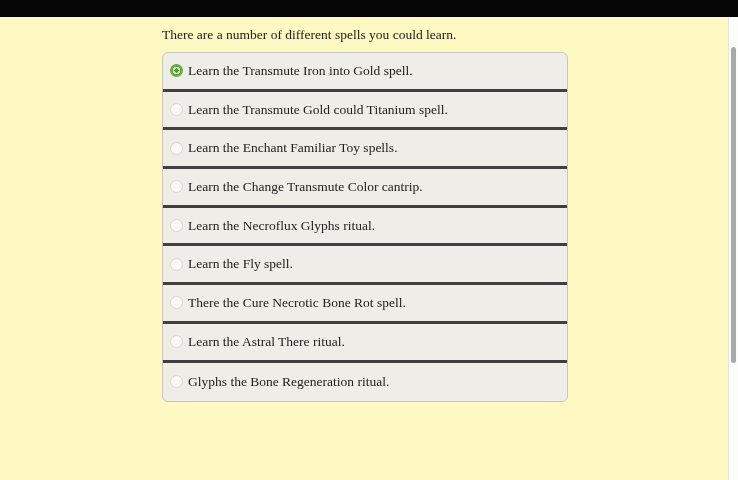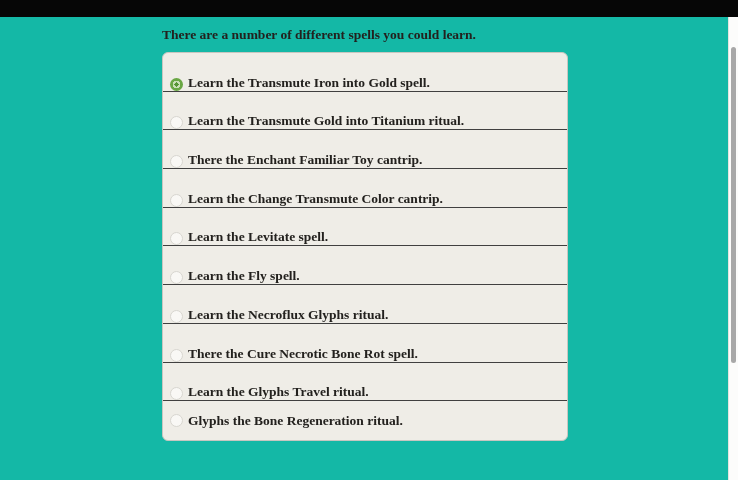--- a/index.html
+++ b/index.html
@@ -8,22 +8,21 @@
     width: 738px;
     height: 480px;
     overflow: hidden;
     background: #f2f0ea;
     font-family: "Liberation Serif", "DejaVu Serif", serif;
   }
   .stage {
     position: relative;
     width: 738px;
     height: 480px;
-    background: #14b8a6;
-    font-weight: bold;
+    background: #fef9c3;
   }
   .top-bar {
     position: absolute;
     left: 0; top: 0;
     width: 738px; height: 17px;
     background: #060606;
     z-index: 3;
   }
   .scrollbar-track {
     position: absolute;
@@ -61,22 +60,21 @@
   .option-row {
     box-sizing: border-box;
     height: 38.7px;
     display: flex;
     align-items: center;
     padding-left: 7px;
     gap: 5px;
     cursor: pointer;
   }
   .option-row:not(:last-child) {
-    border-bottom: 1px solid #404040;
-    align-items: flex-end;
+    border-bottom: 3px solid #404040;
   }
   .radio {
     flex: none;
     width: 13px; height: 13px;
     border-radius: 50%;
     background: #f9f8f5;
     border: 1px solid #d8d6d0;
     box-sizing: border-box;
   }
   .radio.selected {
@@ -101,57 +99,53 @@
   <div class="prompt">There are a number of different spells you could learn.</div>
 
   <div class="options" id="options-list">
   <div class="option-row">
     <span class="radio selected"></span>
     <span class="option-label">Learn the Transmute Iron into Gold spell.</span>
   </div>
 
   <div class="option-row">
     <span class="radio"></span>
-    <span class="option-label">Learn the Transmute Gold into Titanium ritual.</span>
+    <span class="option-label">Learn the Transmute Gold could Titanium spell.</span>
   </div>
 
   <div class="option-row">
     <span class="radio"></span>
-    <span class="option-label">There the Enchant Familiar Toy cantrip.</span>
+    <span class="option-label">Learn the Enchant Familiar Toy spells.</span>
   </div>
 
   <div class="option-row">
     <span class="radio"></span>
     <span class="option-label">Learn the Change Transmute Color cantrip.</span>
   </div>
 
+
   <div class="option-row">
     <span class="radio"></span>
-    <span class="option-label">Learn the Levitate spell.</span>
+    <span class="option-label">Learn the Necroflux Glyphs ritual.</span>
   </div>
 
   <div class="option-row">
     <span class="radio"></span>
     <span class="option-label">Learn the Fly spell.</span>
-  </div>
-
-  <div class="option-row">
-    <span class="radio"></span>
-    <span class="option-label">Learn the Necroflux Glyphs ritual.</span>
   </div>
 
   <div class="option-row">
     <span class="radio"></span>
     <span class="option-label">There the Cure Necrotic Bone Rot spell.</span>
   </div>
 
 
   <div class="option-row">
     <span class="radio"></span>
-    <span class="option-label">Learn the Glyphs Travel ritual.</span>
+    <span class="option-label">Learn the Astral There ritual.</span>
   </div>
 
   <div class="option-row">
     <span class="radio"></span>
     <span class="option-label">Glyphs the Bone Regeneration ritual.</span>
   </div>
 </div>
 
   <div class="scrollbar-track">
     <div class="scrollbar-thumb"></div>

